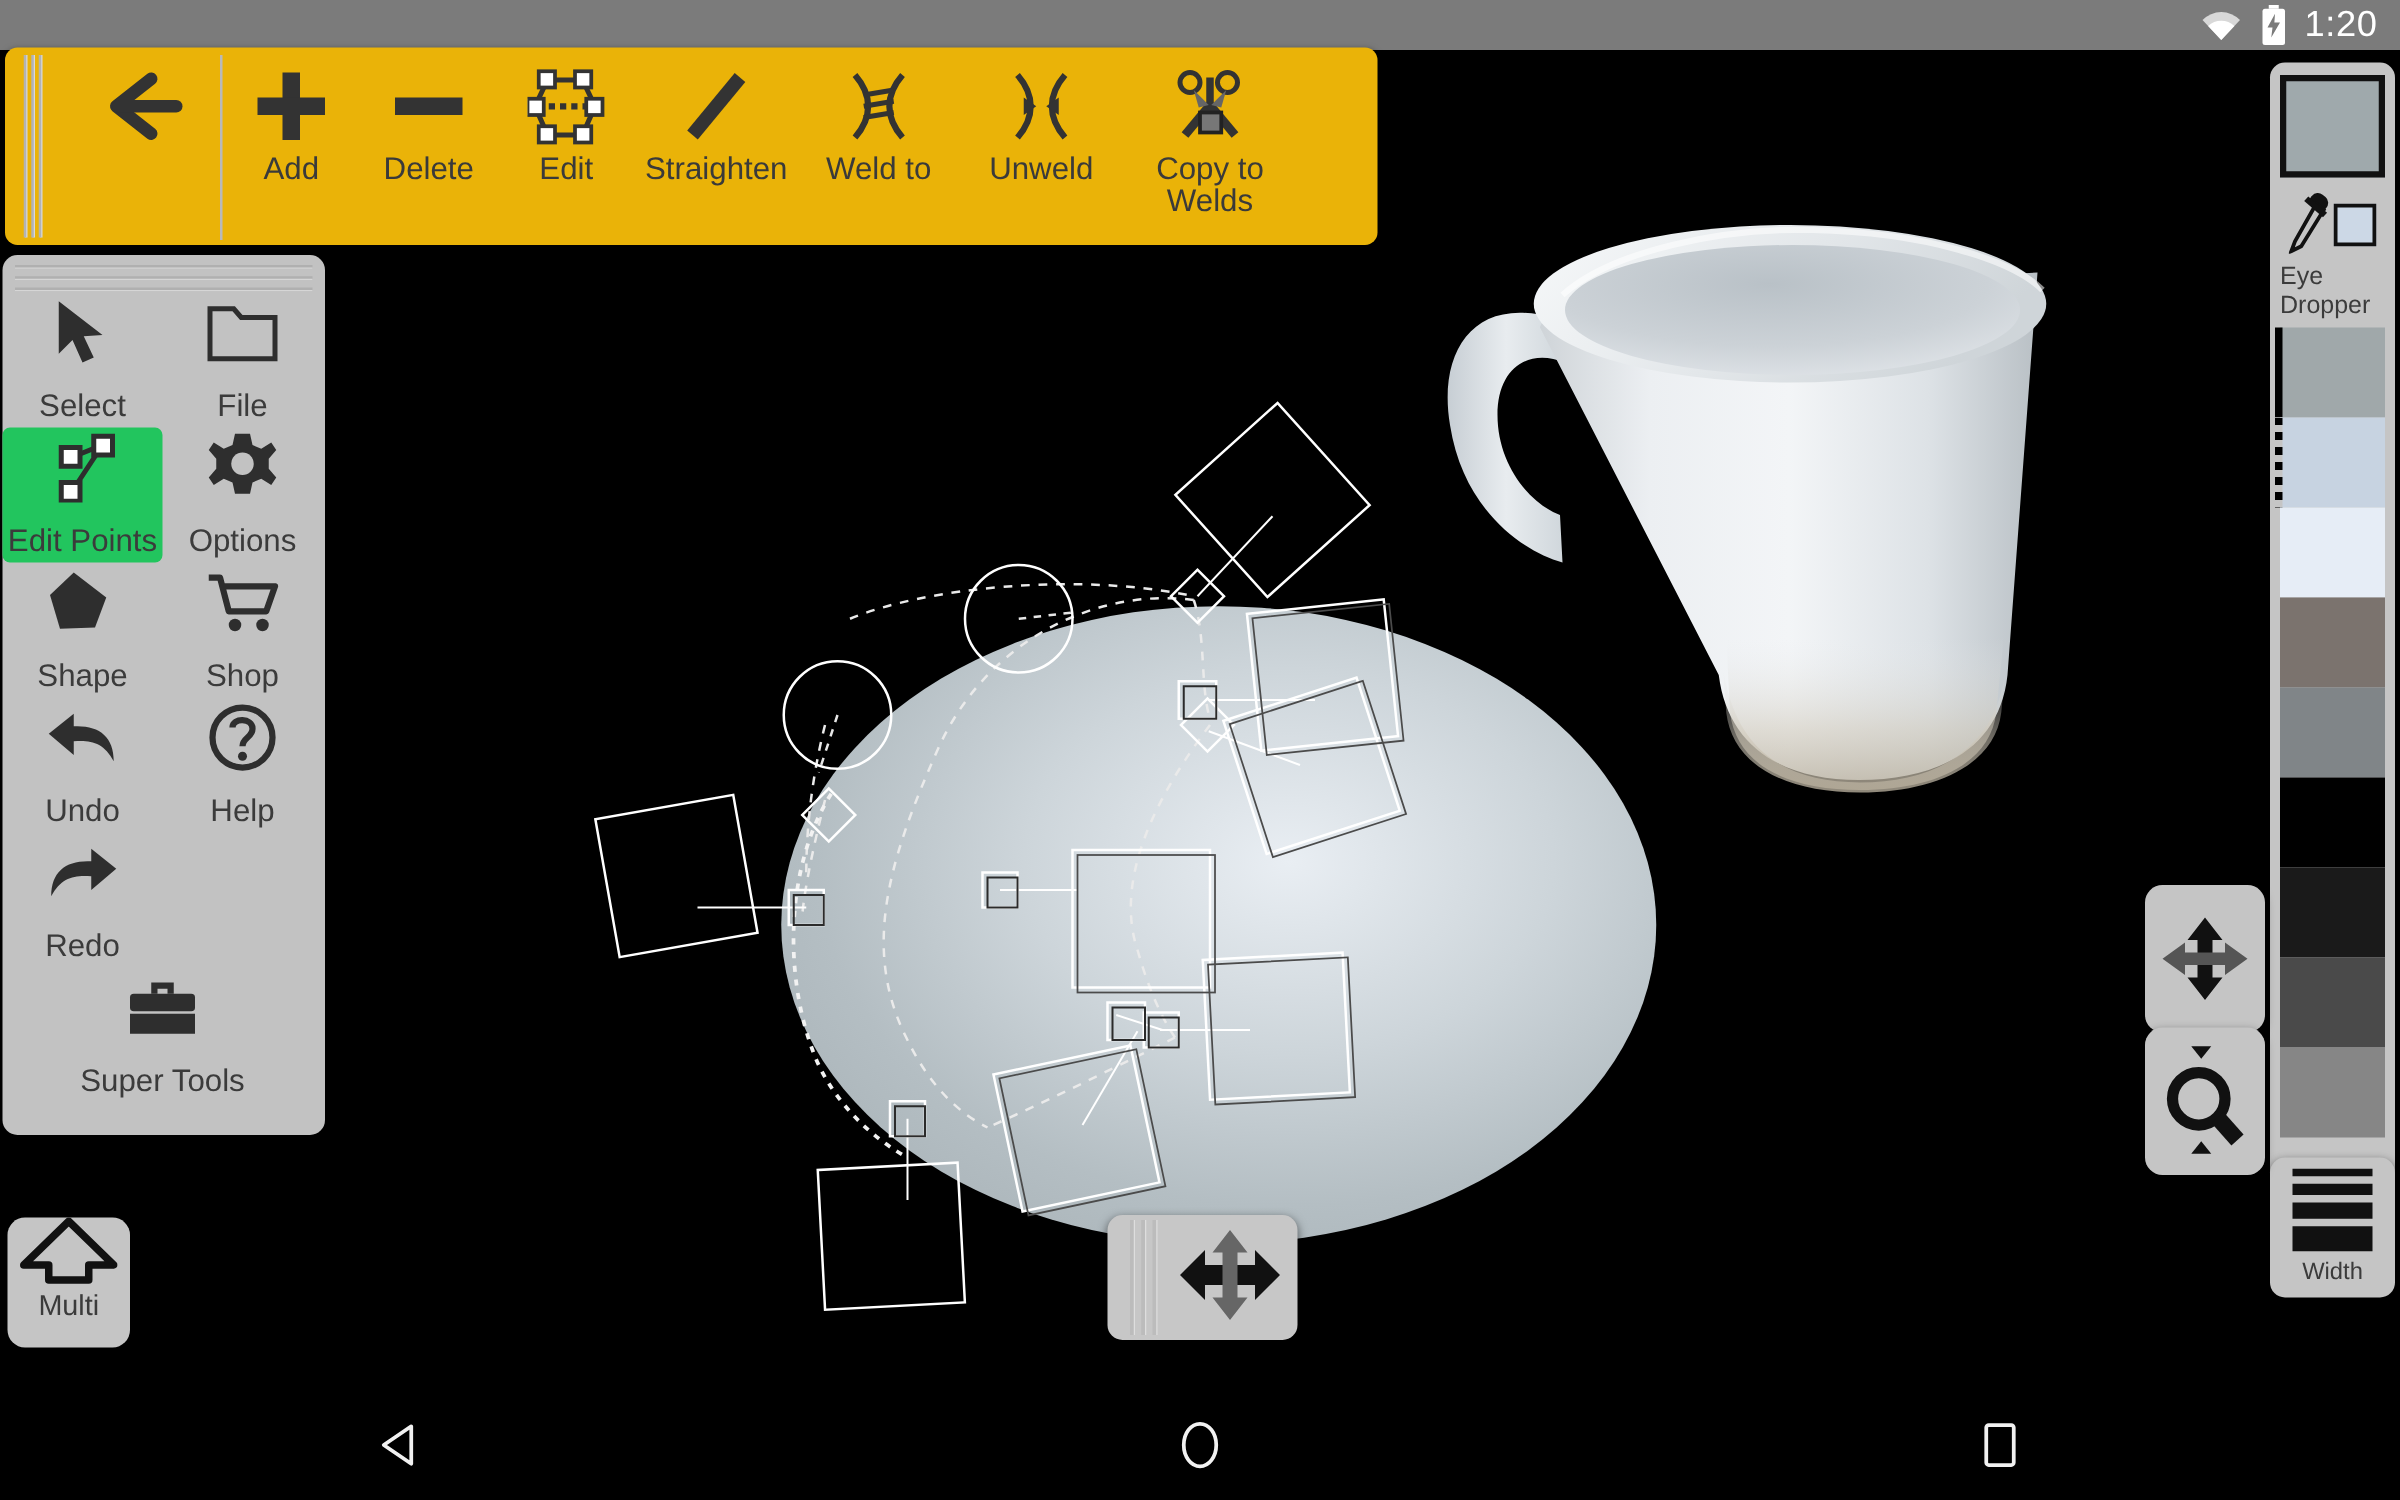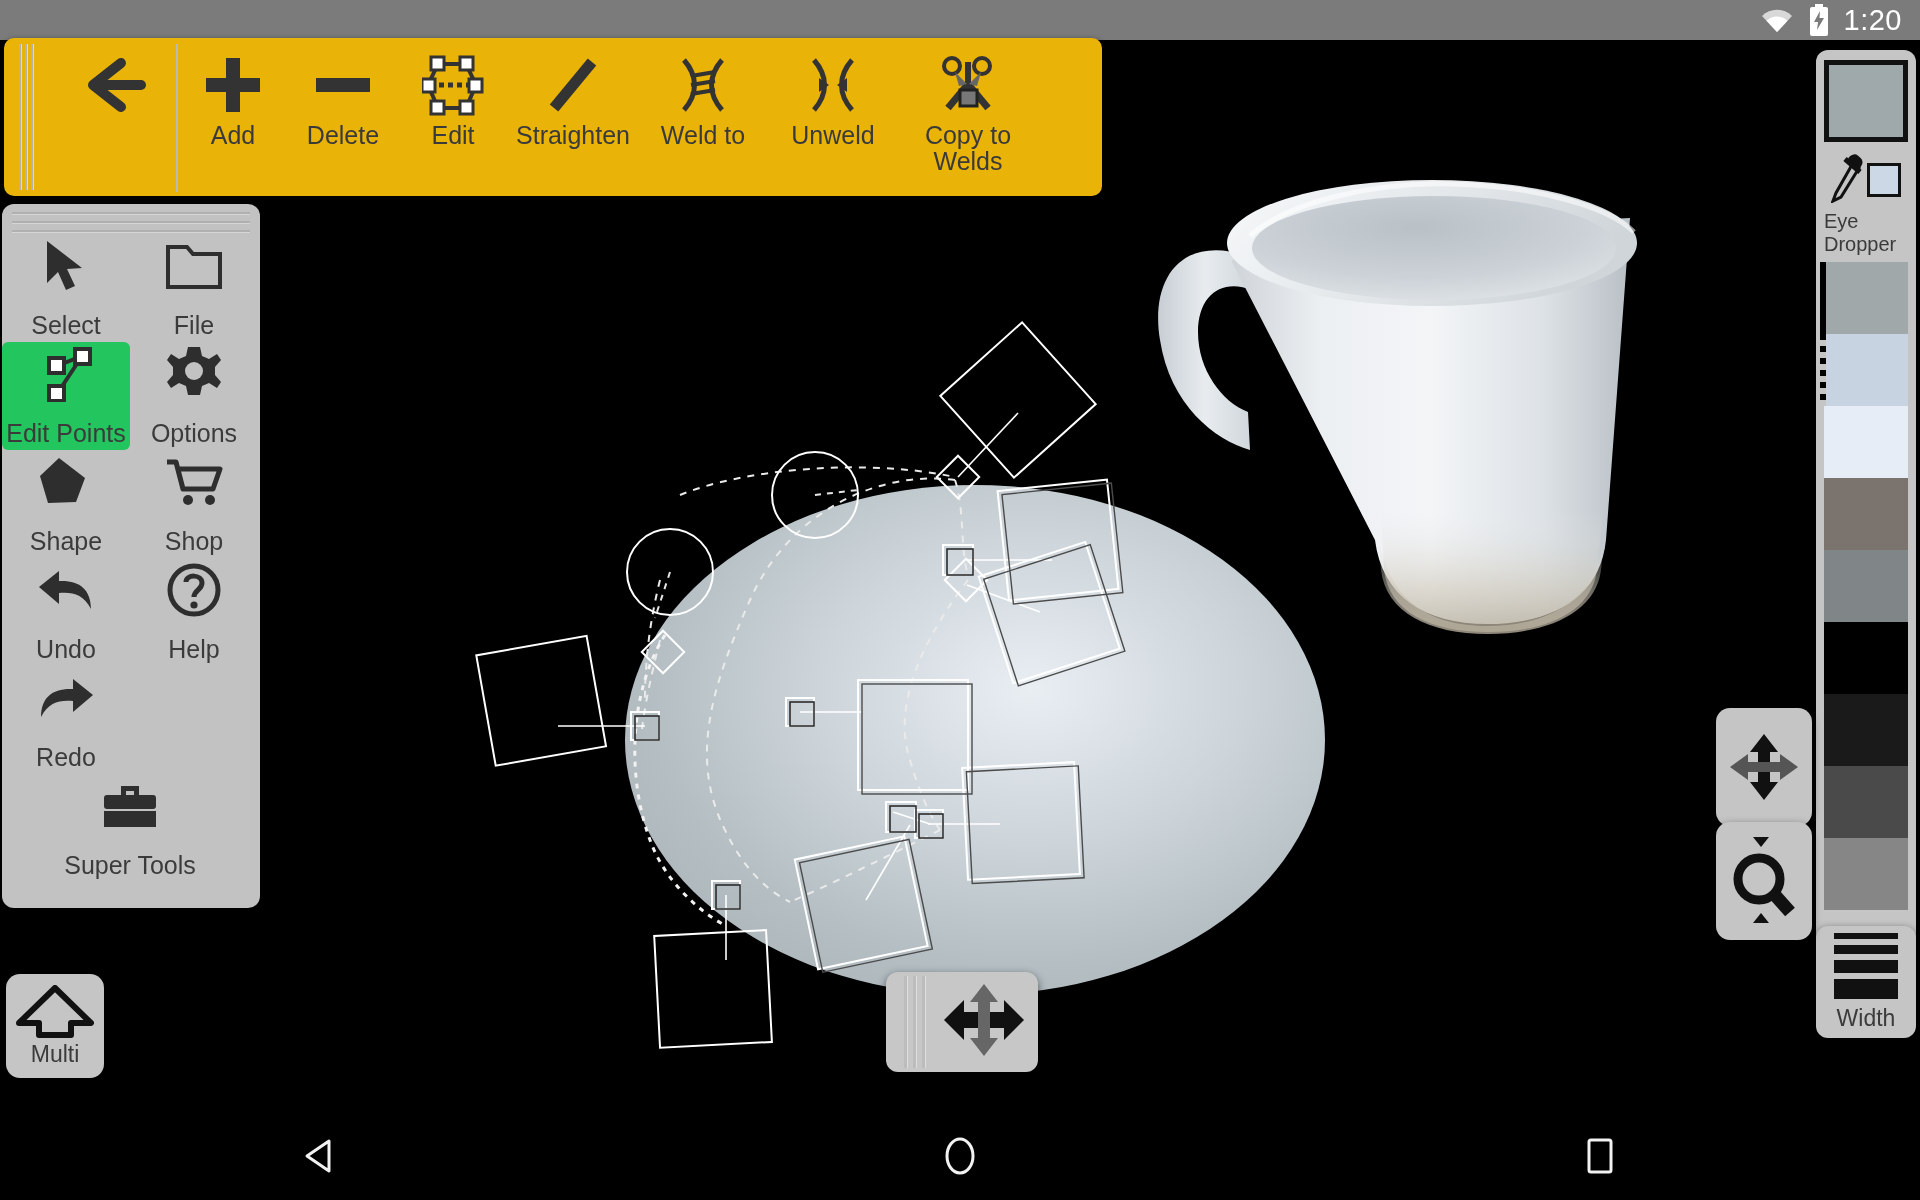--- a/index.html
+++ b/index.html
@@ -55,36 +55,36 @@
   #palette .sw .mark{position:absolute;left:-4px;top:0;width:6px;height:72px;}
   #palette .sw .mark.solid{background:#000;}
   #palette .sw .mark.dotted{background:repeating-linear-gradient(#000 0 6px,#c5c5c5 6px 12px);}
 
   
   #width-btn{position:absolute;right:4px;bottom:162px;width:100px;height:112px;background:#c5c5c5;
     border-radius:12px;box-shadow:0 3px 8px rgba(0,0,0,.6);display:flex;flex-direction:column;
     align-items:center;justify-content:center;cursor:pointer;}
   #width-btn .bars{width:64px;}
   #width-btn .bars i{display:block;background:#111;margin:0 auto 6px auto;width:64px;}
-  #width-btn .lbl{font-size:23px;color:#3b3b3b;}
+  #width-btn .lbl{font-size:19px;color:#3b3b3b;}
 
   
   #view-controls{position:absolute;right:108px;top:708px;width:96px;}
   .view-btn{width:96px;height:118px;background:#c5c5c5;border-radius:14px;display:flex;align-items:center;
     justify-content:center;box-shadow:0 3px 8px rgba(0,0,0,.5);cursor:pointer;}
   .view-btn+.view-btn{margin-top:-4px;}
 
   #pan-widget{position:absolute;left:886px;bottom:128px;width:152px;height:100px;background:#c7c7c7;
     border-radius:12px;box-shadow:0 3px 8px rgba(0,0,0,.55);display:flex;align-items:center;cursor:pointer;}
   #pan-widget .grip{width:56px;height:100%;display:flex;align-items:center;justify-content:center;}
   #pan-widget .grip i{display:block;width:3px;height:92px;background:#bcbcbc;margin:0 3px;box-shadow:1px 0 0 #dedede;}
 
   #multi-btn{position:absolute;left:6px;bottom:122px;width:98px;height:104px;background:#c5c5c5;
     border-radius:14px;box-shadow:0 3px 8px rgba(0,0,0,.55);display:flex;flex-direction:column;
-    align-items:center;justify-content:center;cursor:pointer;}
+    align-items:center;cursor:pointer;}
   #multi-btn .lbl{font-size:23px;color:#3b3b3b;margin-top:-2px;}
 
   
   #nav-bar{position:absolute;left:0;bottom:0;width:1920px;height:88px;background:#000;
     display:flex;align-items:center;justify-content:space-around;}
   #nav-bar .nav-btn{width:180px;display:flex;align-items:center;justify-content:center;cursor:pointer;}
 </style>
 </head>
 <body>
 

